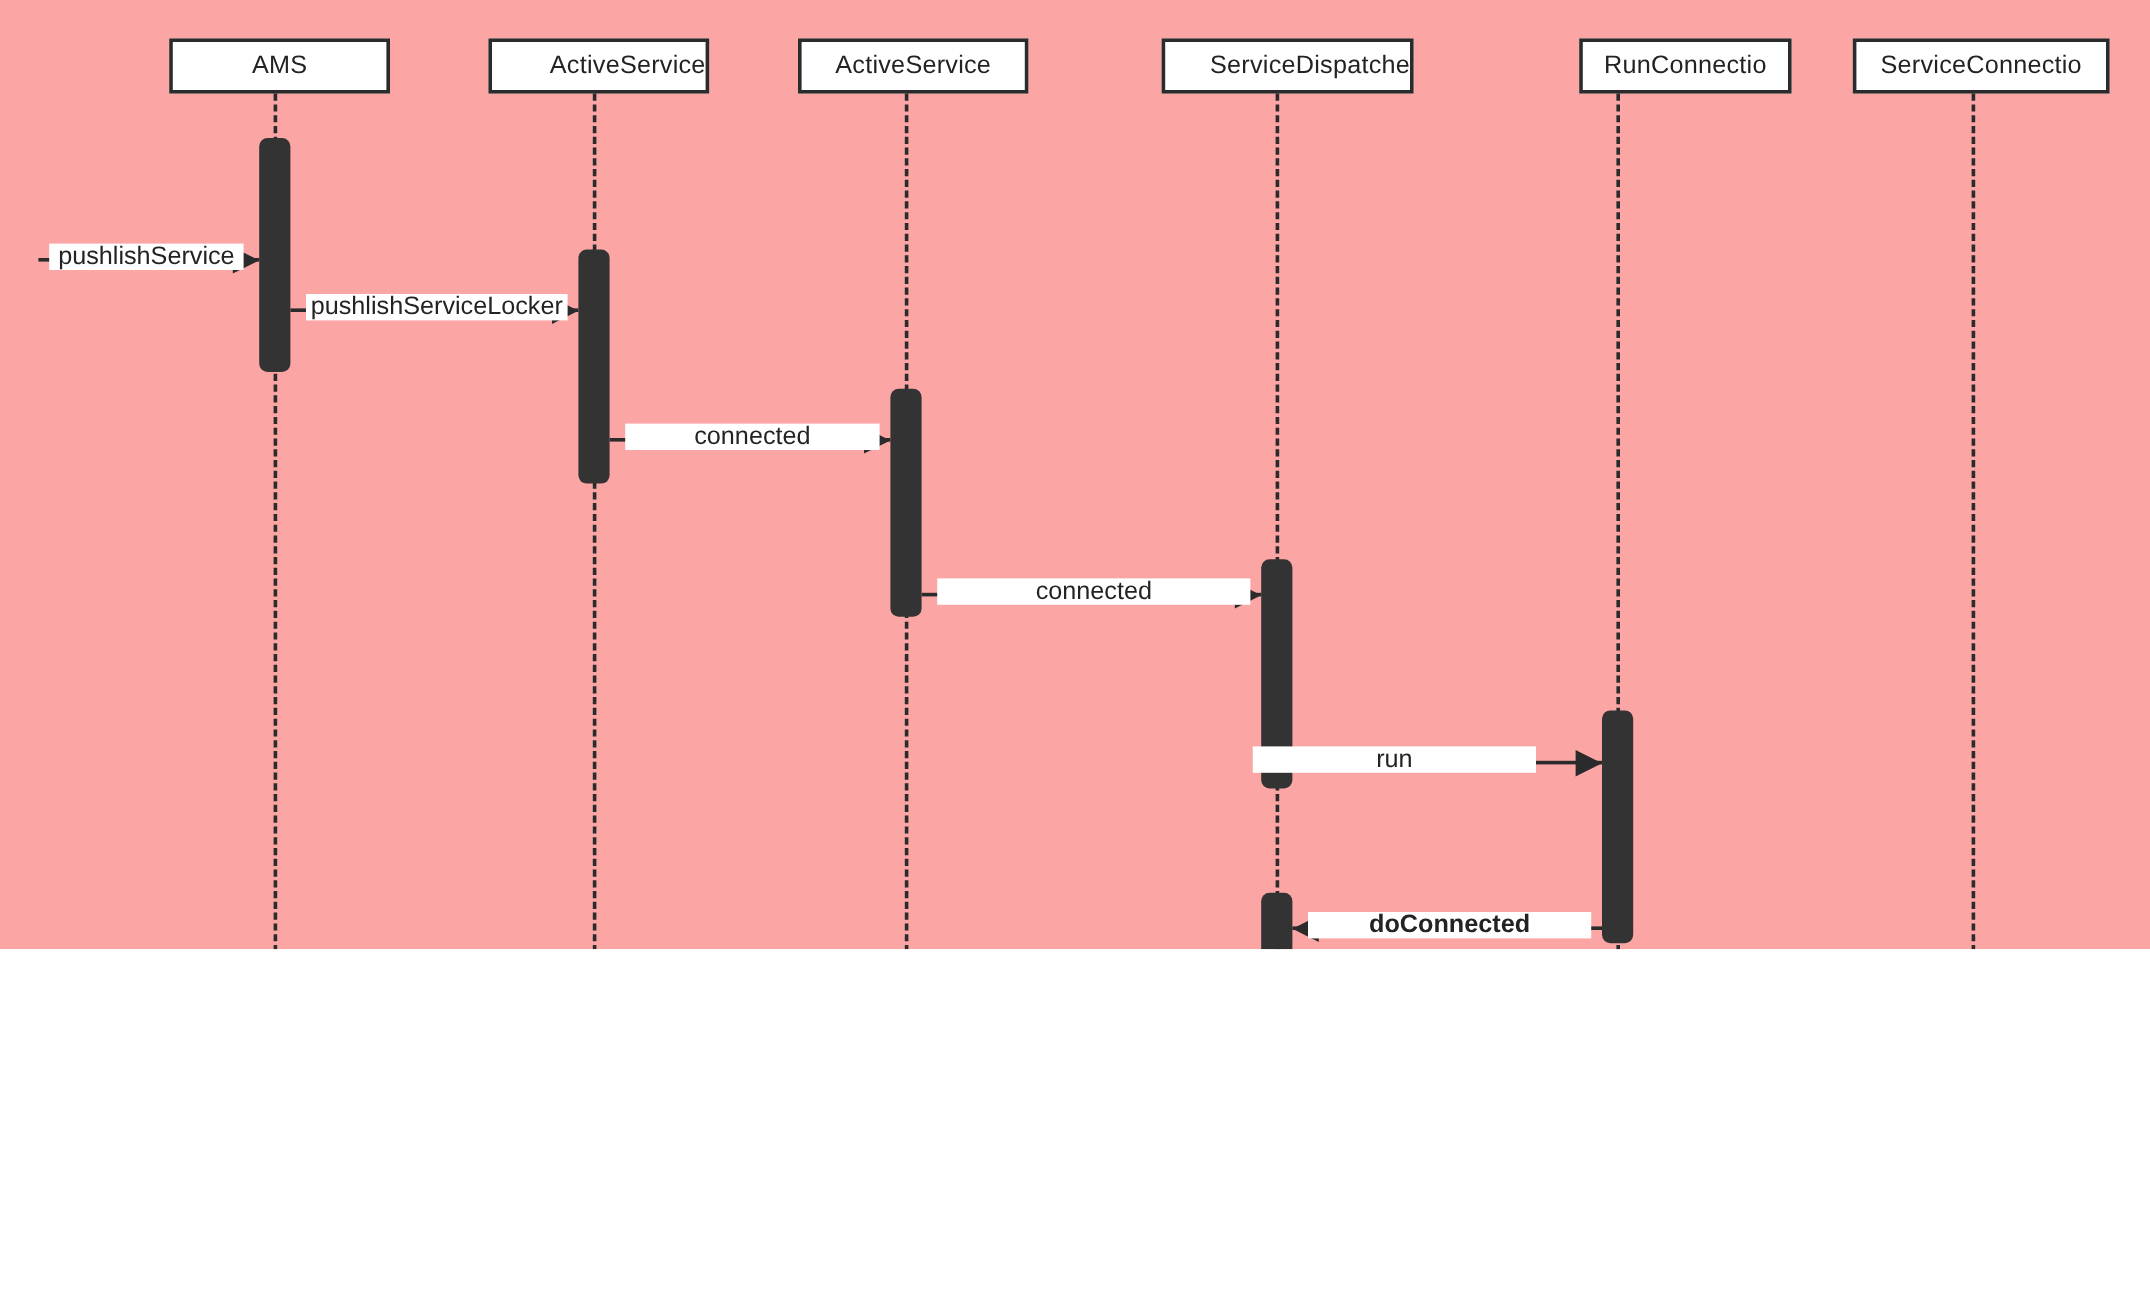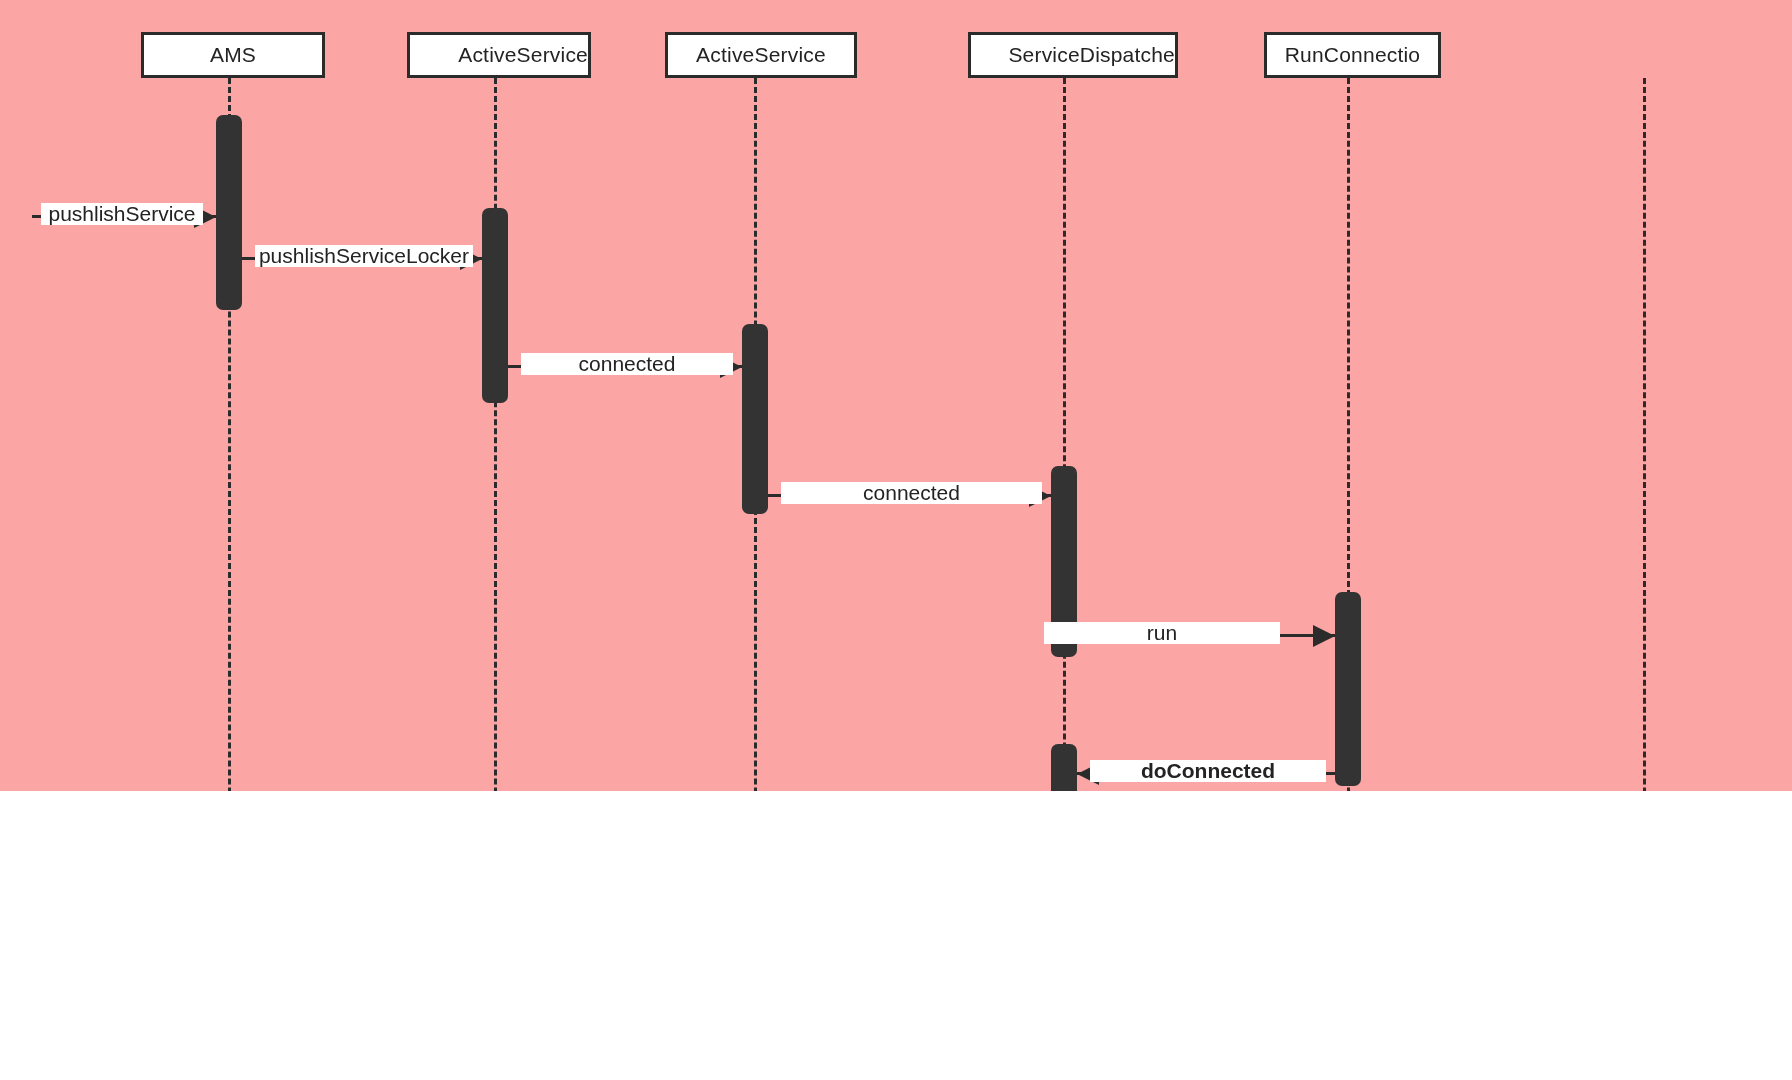--- a/index.html
+++ b/index.html
@@ -91,24 +91,27 @@
     </div>
     <div class="lifeline" style="left: 494px; top: 78px; height: 922px;"></div>
     <div class="participant" style="left: 665px; top: 32px; width: 192px;">
       <span>ActiveService</span>
     </div>
     <div class="lifeline" style="left: 754px; top: 78px; height: 922px;"></div>
     <div class="participant" style="left: 968px; top: 32px; width: 210px; justify-content: flex-end;">
       <span>ServiceDispatche</span>
     </div>
     <div class="lifeline" style="left: 1063px; top: 78px; height: 922px;"></div>
-    <div class="participant" style="left: 1264px; top: 32px; width: 177px;">
+    <div class="participant" style="left: 1316px; top: 32px; width: 177px;">
       <span>RunConnectio</span>
     </div>
     <div class="lifeline" style="left: 1347px; top: 78px; height: 922px;"></div>
+    <div class="participant" style="left: 1544px; top: 32px; width: 214px;">
+      <span>ServiceConnectio</span>
+    </div>
     <div class="lifeline" style="left: 1643px; top: 78px; height: 922px;"></div>
     <div class="activation" style="left: 216px; top: 115px; height: 195px;"></div>
     <div class="activation" style="left: 482px; top: 208px; height: 195px;"></div>
     <div class="activation" style="left: 742px; top: 324px; height: 190px;"></div>
     <div class="activation" style="left: 1051px; top: 466px; height: 191px;"></div>
     <div class="activation" style="left: 1335px; top: 592px; height: 194px;"></div>
     <div class="activation" style="left: 1051px; top: 744px; height: 196px;"></div>
     <div class="activation" style="left: 1631px; top: 848px; height: 213px;"></div>
     <div class="msg-line" style="left: 32px; top: 215px; width: 184px;"></div>
     <div class="msg-head right" style="top: 206px; left: 194px;"></div>

